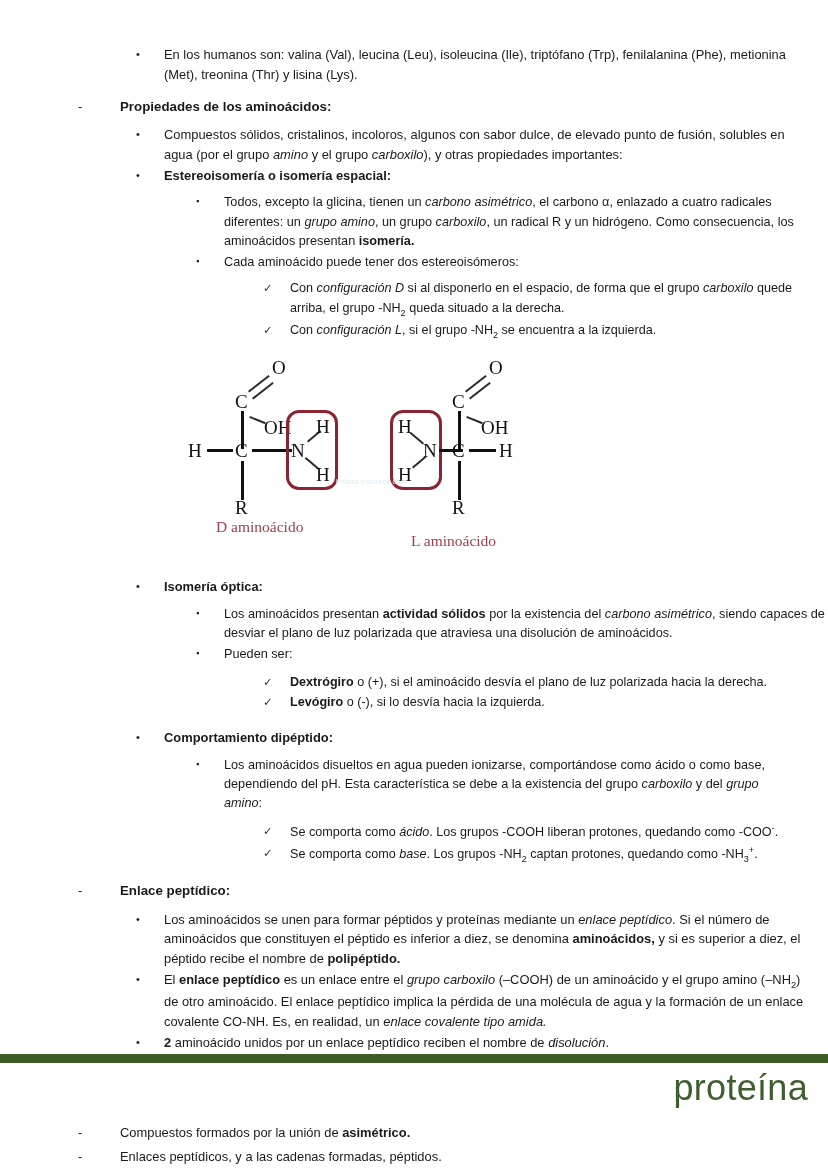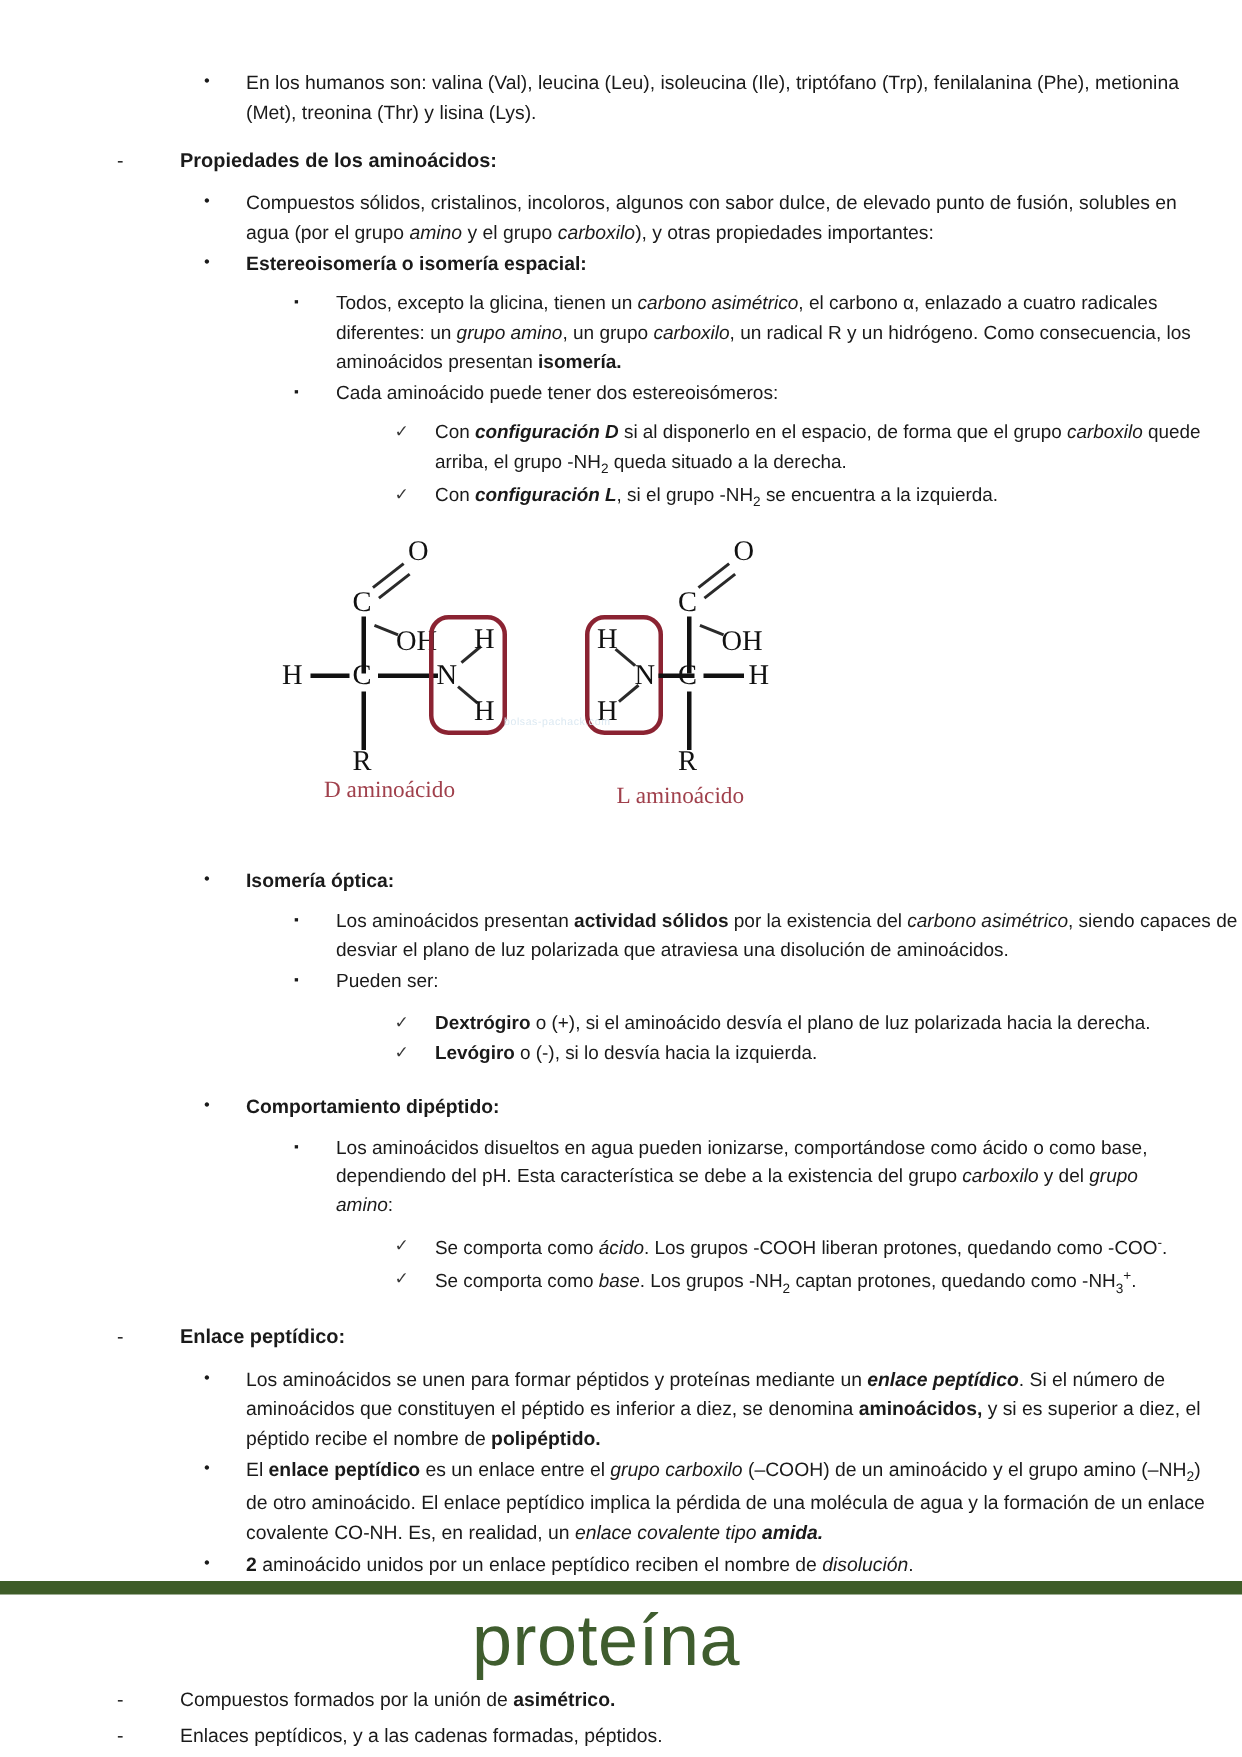--- a/index.html
+++ b/index.html
@@ -52,21 +52,21 @@
   
   .lvl3 { margin-left: 196px; font-size: 12.7px; margin-top: 2px; }
   .lvl3 .bullet { width: 28px; font-size: 9px; line-height: 1.9; }
 
   
   .lvl4 { margin-left: 263px; font-size: 12.6px; margin-top: 1px; }
   .lvl4 .bullet { width: 27px; font-size: 11.5px; color:#3a3a3a; line-height:1.6;}
 
   .b { font-weight: bold; }
   .i { font-style: italic; }
-  .bi { font-weight: bold; font-style: italic; margin-top: 24px; }
+  .bi { font-weight: normal; font-style: italic; margin-top: 24px; }
   sub { font-size: 0.72em; }
   sup { font-size: 0.72em; }
 
   .w580 { max-width: 618px; }
   .w540 { max-width: 566px; }
   .w500 { max-width: 520px; }
   .w610 { max-width: 645px; }
 
   
   .diagram {
@@ -117,22 +117,22 @@
     position: absolute;
     left: 0;
     width: 828px;
     height: 9px;
     background: #3E5C28;
   }
   .bigtitle {
     position: absolute;
     left: 0;
     width: 808px;
-    text-align: center;
-    font-size: 48px;
+    text-align: right;
+    font-size: 36px;
     color: #3F5D2E;
     font-family: "Liberation Sans", sans-serif;
     font-weight: normal;
     letter-spacing: 0.3px;
   }
 
   .footrow { margin-left: 78px; font-size: 12.9px; font-weight: normal; margin-top:0; margin-bottom:0;}
   .footrow .bullet { width: 42px; font-size: 13px; }
 </style>
 </head>
@@ -247,21 +247,21 @@
       <div class="bondline" style="left:88px; top:93px; width:27px; height:3px;"></div>
       <span class="atom" style="left:118px; top:85px;">H</span>
 
       <div class="bondline" style="left:77px; top:105px; width:2.5px; height:39px;"></div>
       <span class="atom" style="left:71px; top:142px;">R</span>
     </div>
 
     <span class="watermark">bolsas-pachack.com</span>
 
     <span class="caption" style="left:20px; top:162px;">D aminoácido</span>
-    <span class="caption" style="left:215px; top:166px;">L aminoácido</span>
+    <span class="caption" style="left:215px; top:176px;">L aminoácido</span>
   </div>
 
   <div class="row lvl2" style="margin-top:16px;font-weight:bold;">
     <span class="bullet" style="font-weight:normal;">•</span>
     <span class="txt">Isomería óptica:</span>
   </div>
 
   <div class="row lvl3" style="margin-top:8px;">
     <span class="bullet">▪</span>
     <span class="txt w580"><span>Los aminoácidos presentan </span><span class="b">actividad sólidos</span><span> por la existencia del </span><span class="i">carbono asimétrico</span><span>, siendo capaces de desviar el plano de luz polarizada que atraviesa una disolución de aminoácidos.</span></span>

